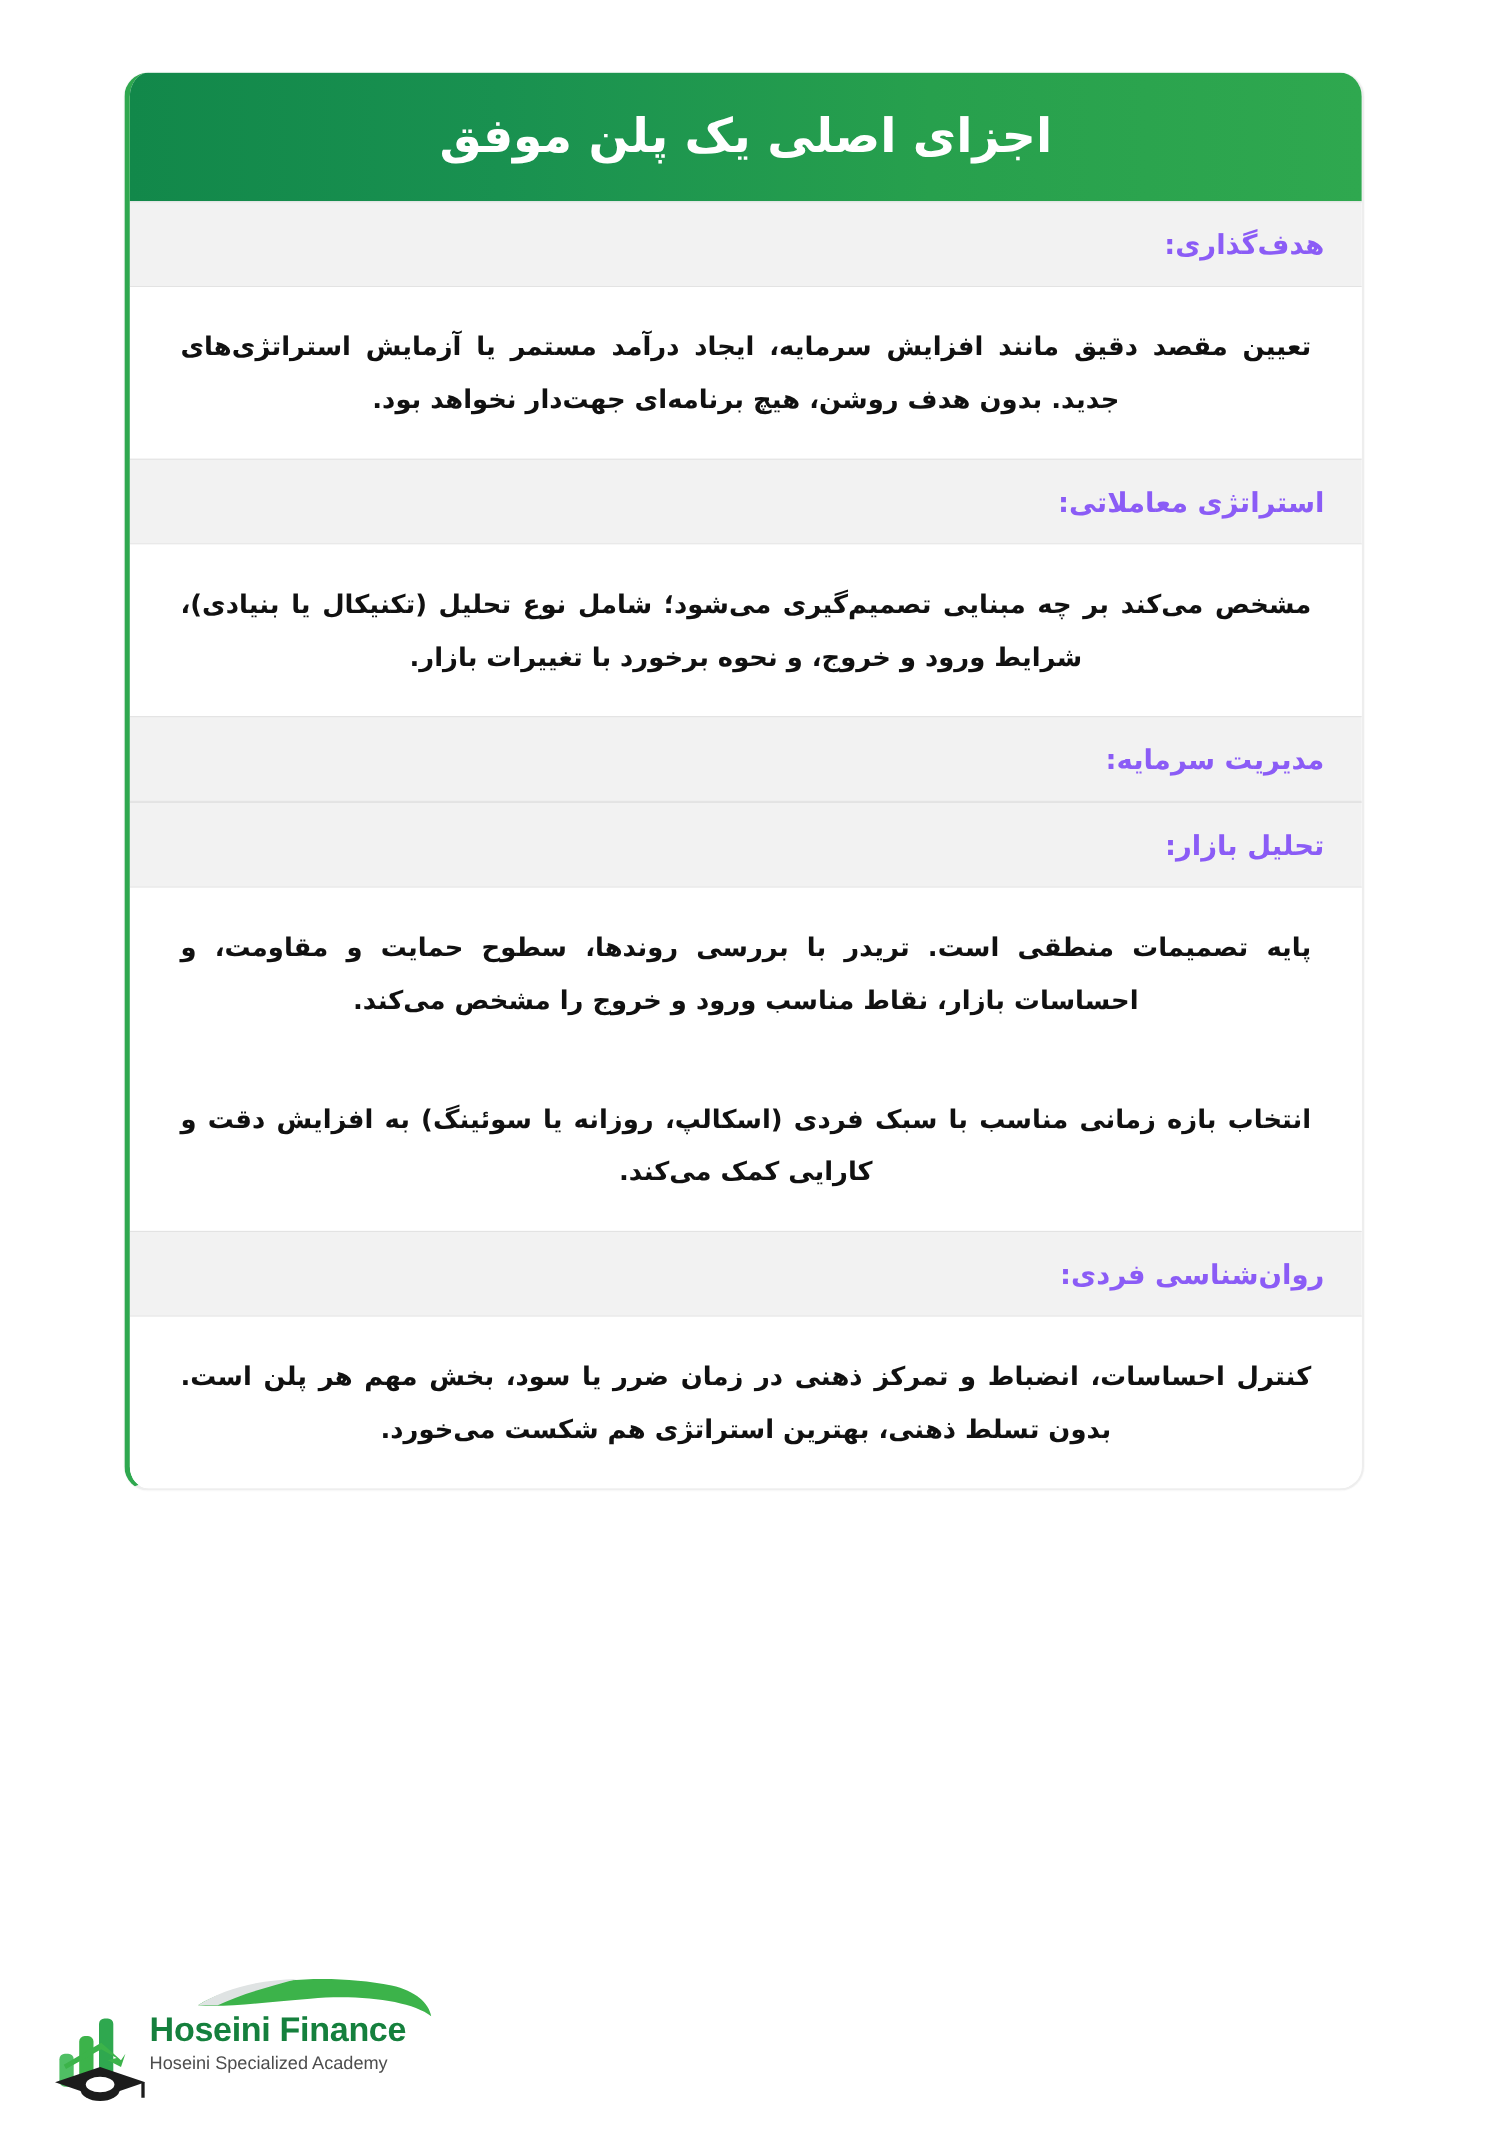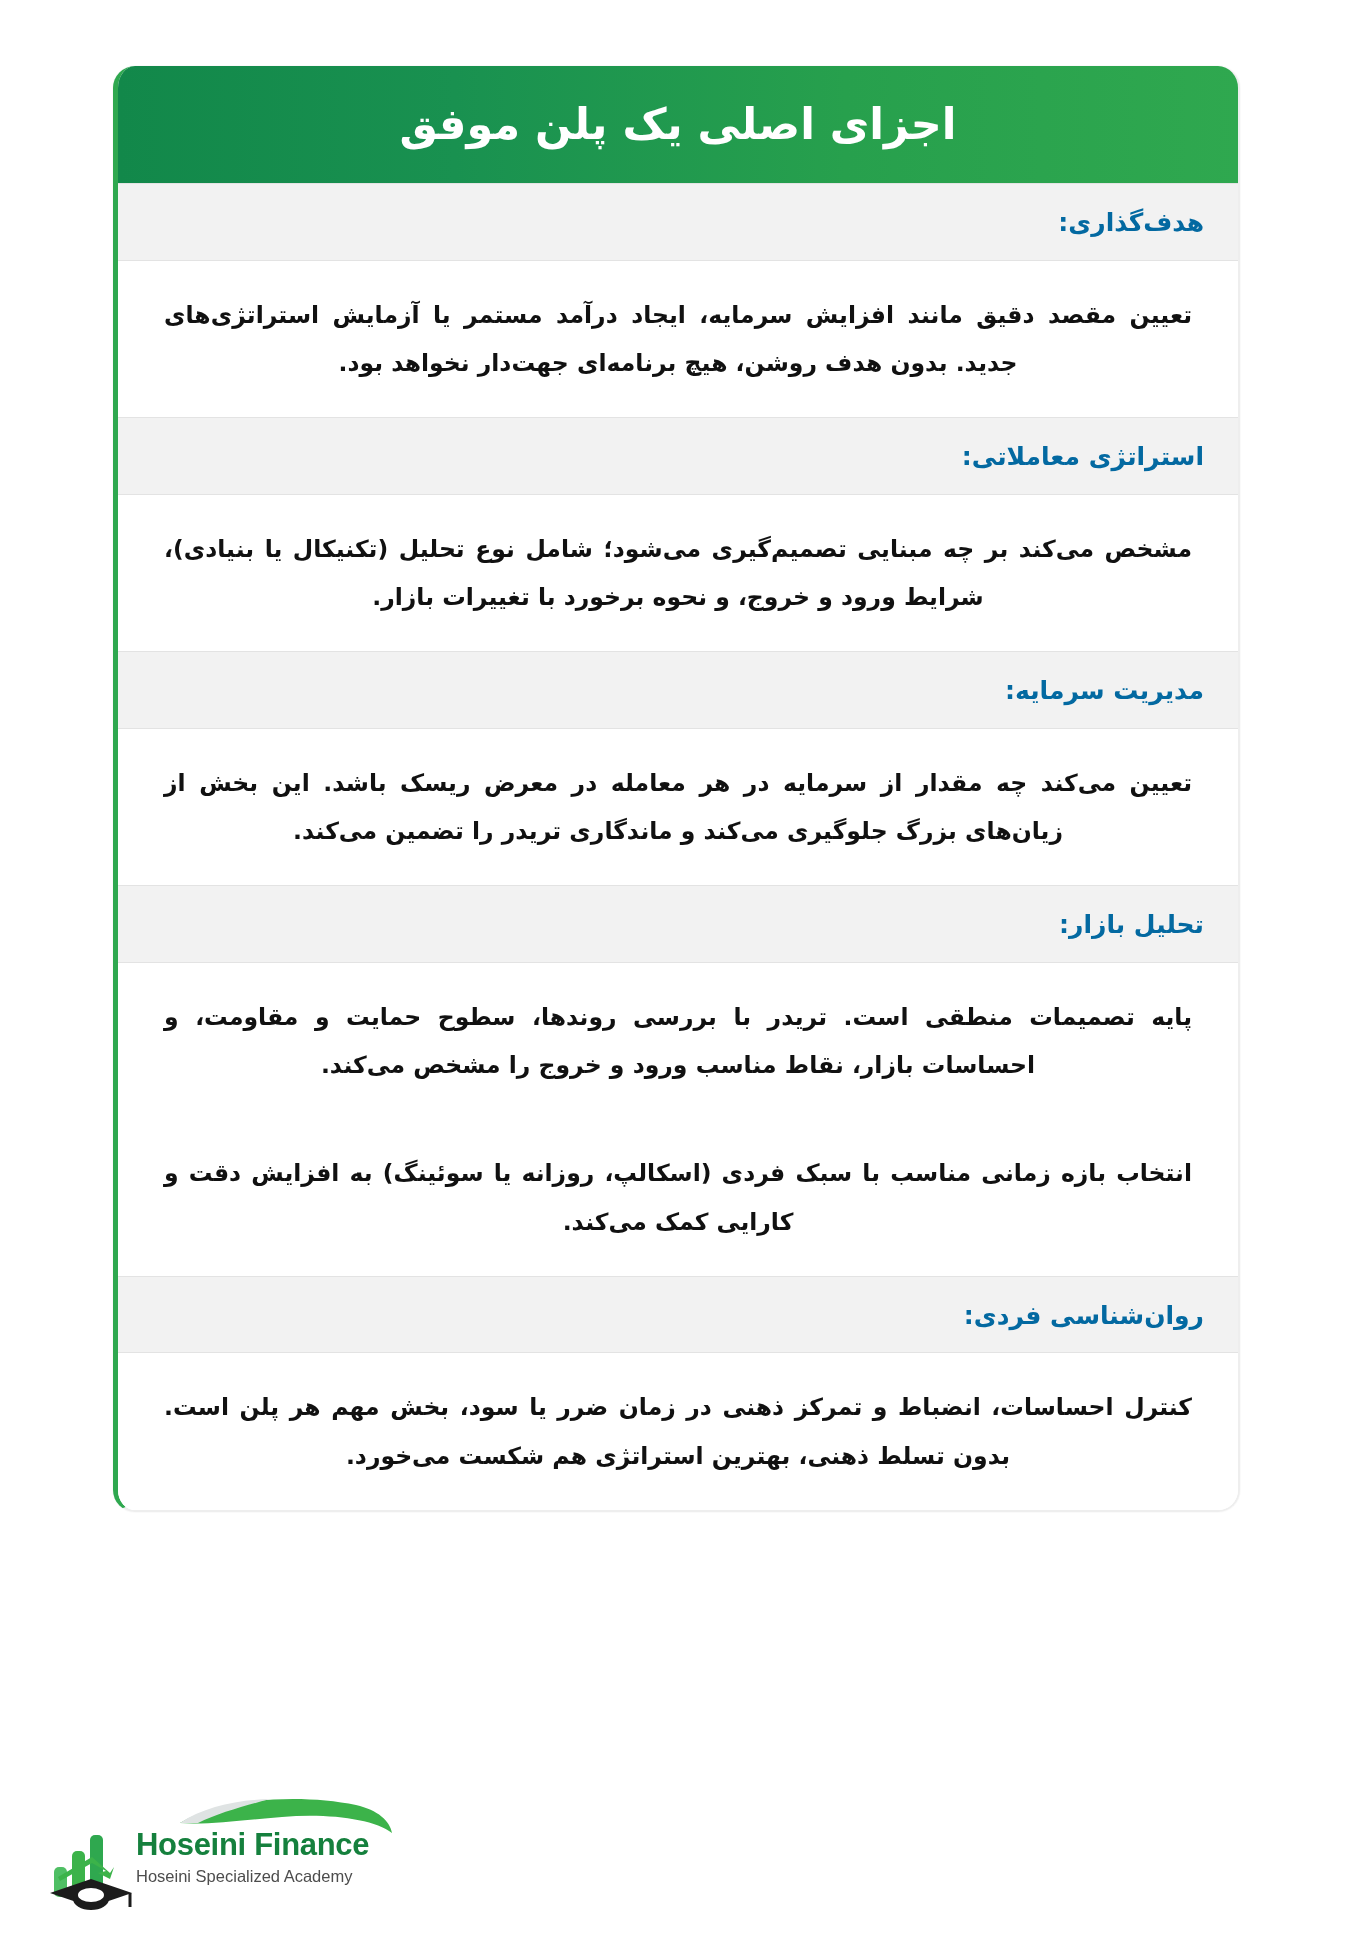--- a/index.html
+++ b/index.html
@@ -62,21 +62,21 @@
     padding: 22px 34px 20px 34px;
     text-align: right;
     border-top: 1px solid #e3e3e3;
     border-bottom: 1px solid #e3e3e3;
   }
   .section:first-of-type .section-label { border-top: none; }
 
   .section-label span {
     font-size: 25px;
     font-weight: bold;
-    color: #0369a1;
+    color: #8b5cf6;
     letter-spacing: 0.8px;
     line-height: 1.35;
   }
 
   .section-body {
     background: #ffffff;
     padding: 30px 46px 30px 46px;
     text-align: justify;
     text-align-last: center;
   }
@@ -168,23 +168,20 @@
         <span>استراتژی معاملاتی:</span>
       </div>
       <div class="section-body">
         <p>مشخص می‌کند بر چه مبنایی تصمیم‌گیری می‌شود؛ شامل نوع تحلیل (تکنیکال یا بنیادی)، شرایط ورود و خروج، و نحوه برخورد با تغییرات بازار.</p>
       </div>
     </div>
 
     <div class="section">
       <div class="section-label">
         <span>مدیریت سرمایه:</span>
-      </div>
-      <div class="section-body">
-        <p>تعیین می‌کند چه مقدار از سرمایه در هر معامله در معرض ریسک باشد. این بخش از زیان‌های بزرگ جلوگیری می‌کند و ماندگاری تریدر را تضمین می‌کند.</p>
       </div>
     </div>
 
     <div class="section">
       <div class="section-label">
         <span>تحلیل بازار:</span>
       </div>
       <div class="section-body">
         <p>پایه تصمیمات منطقی است. تریدر با بررسی روندها، سطوح حمایت و مقاومت، و احساسات بازار، نقاط مناسب ورود و خروج را مشخص می‌کند.</p>
       </div>

